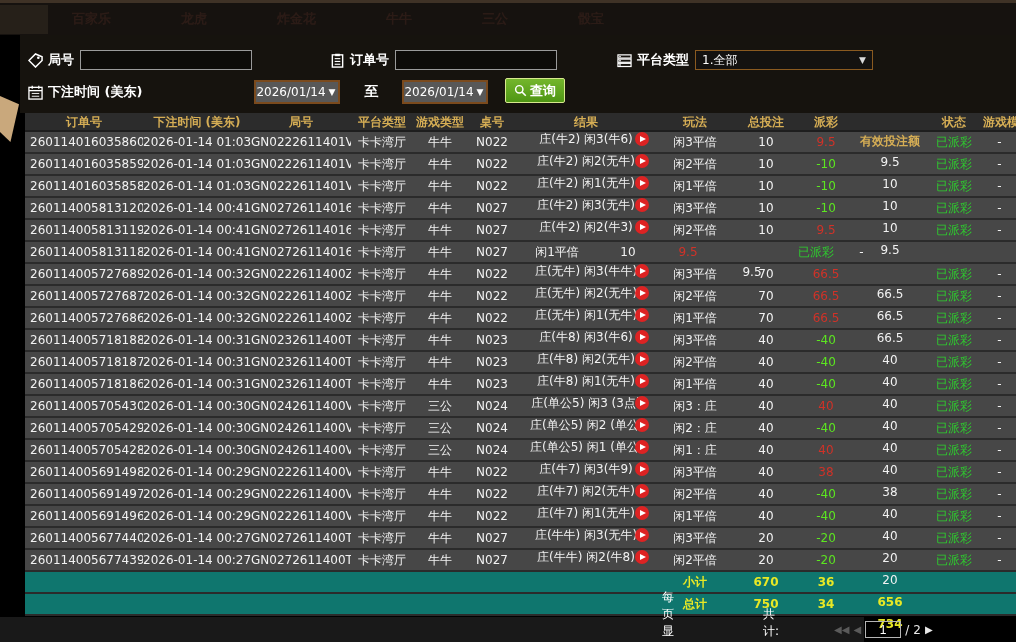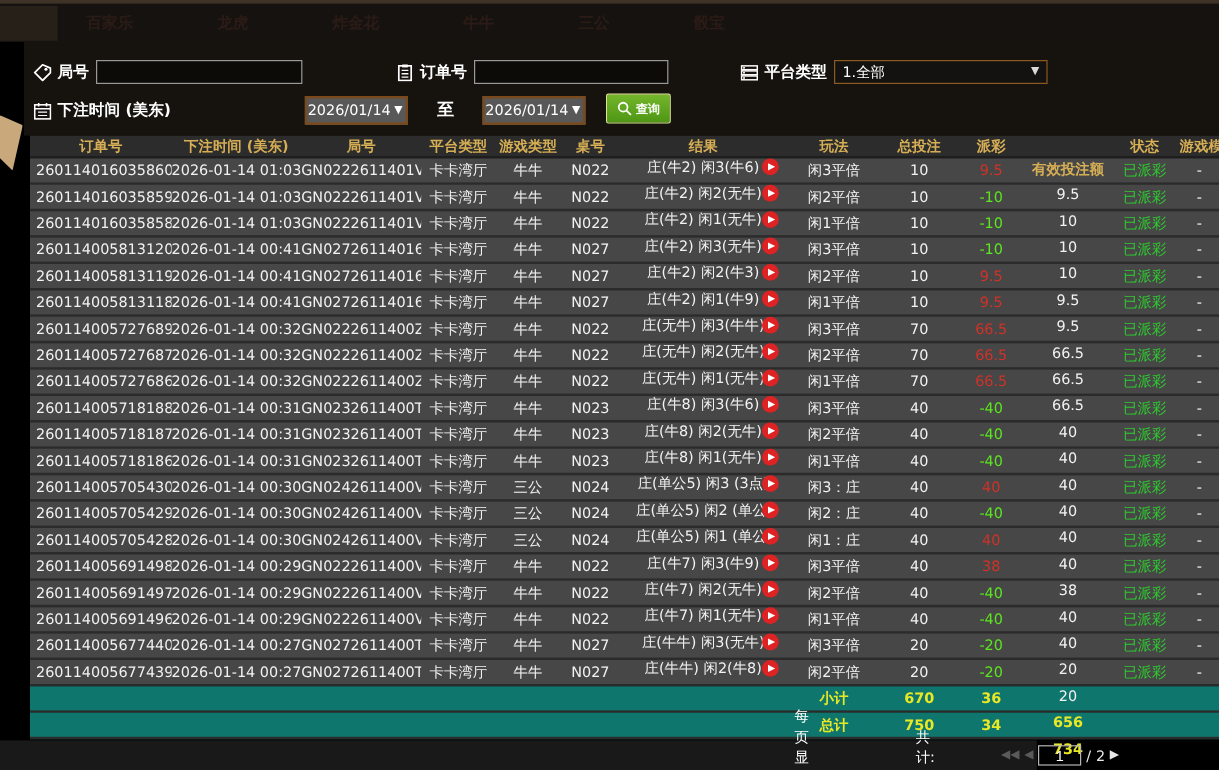--- a/index.html
+++ b/index.html
@@ -35,21 +35,21 @@
     border:1px solid #8a5a20; color:#fff; font-size:12px; display:flex;
     align-items:center; padding:0 6px; justify-content:space-between; cursor:pointer; }
   .select-box .arr { color:#d9d9d9; font-size:9px; }
   .date-btn { width:86px; height:24px; background:#585858; border:2px solid #7a4a1d;
     color:#fff; font-size:12px; display:flex; align-items:center; justify-content:flex-start;
     gap:3px; cursor:pointer; }
   .date-btn .arr { font-size:9px; color:#fff; }
   .to-label { color:#fff; font-size:14px; font-weight:bold; margin:0 24px; }
   .search-btn { position:absolute; left:485px; top:43px; height:25px; padding:0 8px;
     background:linear-gradient(#74b62c,#4e9614); border:1px solid #d8e98e;
-    color:#fff; font-size:10px; font-weight:bold; display:flex; align-items:center;
+    color:#fff; font-size:13px; font-weight:bold; display:flex; align-items:center;
     gap:3px; cursor:pointer; border-radius:2px; }
   .search-btn svg { width:13px; height:13px; }
 
   
   .sp-order { margin-left:78px; }
   .sp-plat  { margin-left:60px; }
   .sp-date1 { margin-left:112px; }
 
   
   .tbl { position:absolute; left:25px; top:113px; width:991px; }
@@ -279,21 +279,20 @@
         <span class="cell c11 status-ok">已派彩</span>
         <span class="cell c12">-</span>
       </div>
       <div class="trow">
         <span class="cell c0">260114005813118</span>
         <span class="cell c1">2026-01-14 00:41:12</span>
         <span class="cell c2">GN02726114016</span>
         <span class="cell c3">卡卡湾厅</span>
         <span class="cell c4">牛牛</span>
         <span class="cell c5">N027</span>
-        <span class="cell c6"><span class="rtext">庄(牛2) 闲1(牛9)</span><span class="play-btn"></span></span>
         <span class="cell c7">闲1平倍</span>
         <span class="cell c8">10</span>
         <span class="cell c9 pos">9.5</span>
         <span class="cell c10">9.5</span>
         <span class="cell c11 status-ok">已派彩</span>
         <span class="cell c12">-</span>
       </div>
       <div class="trow">
         <span class="cell c0">260114005727689</span>
         <span class="cell c1">2026-01-14 00:32:43</span>

